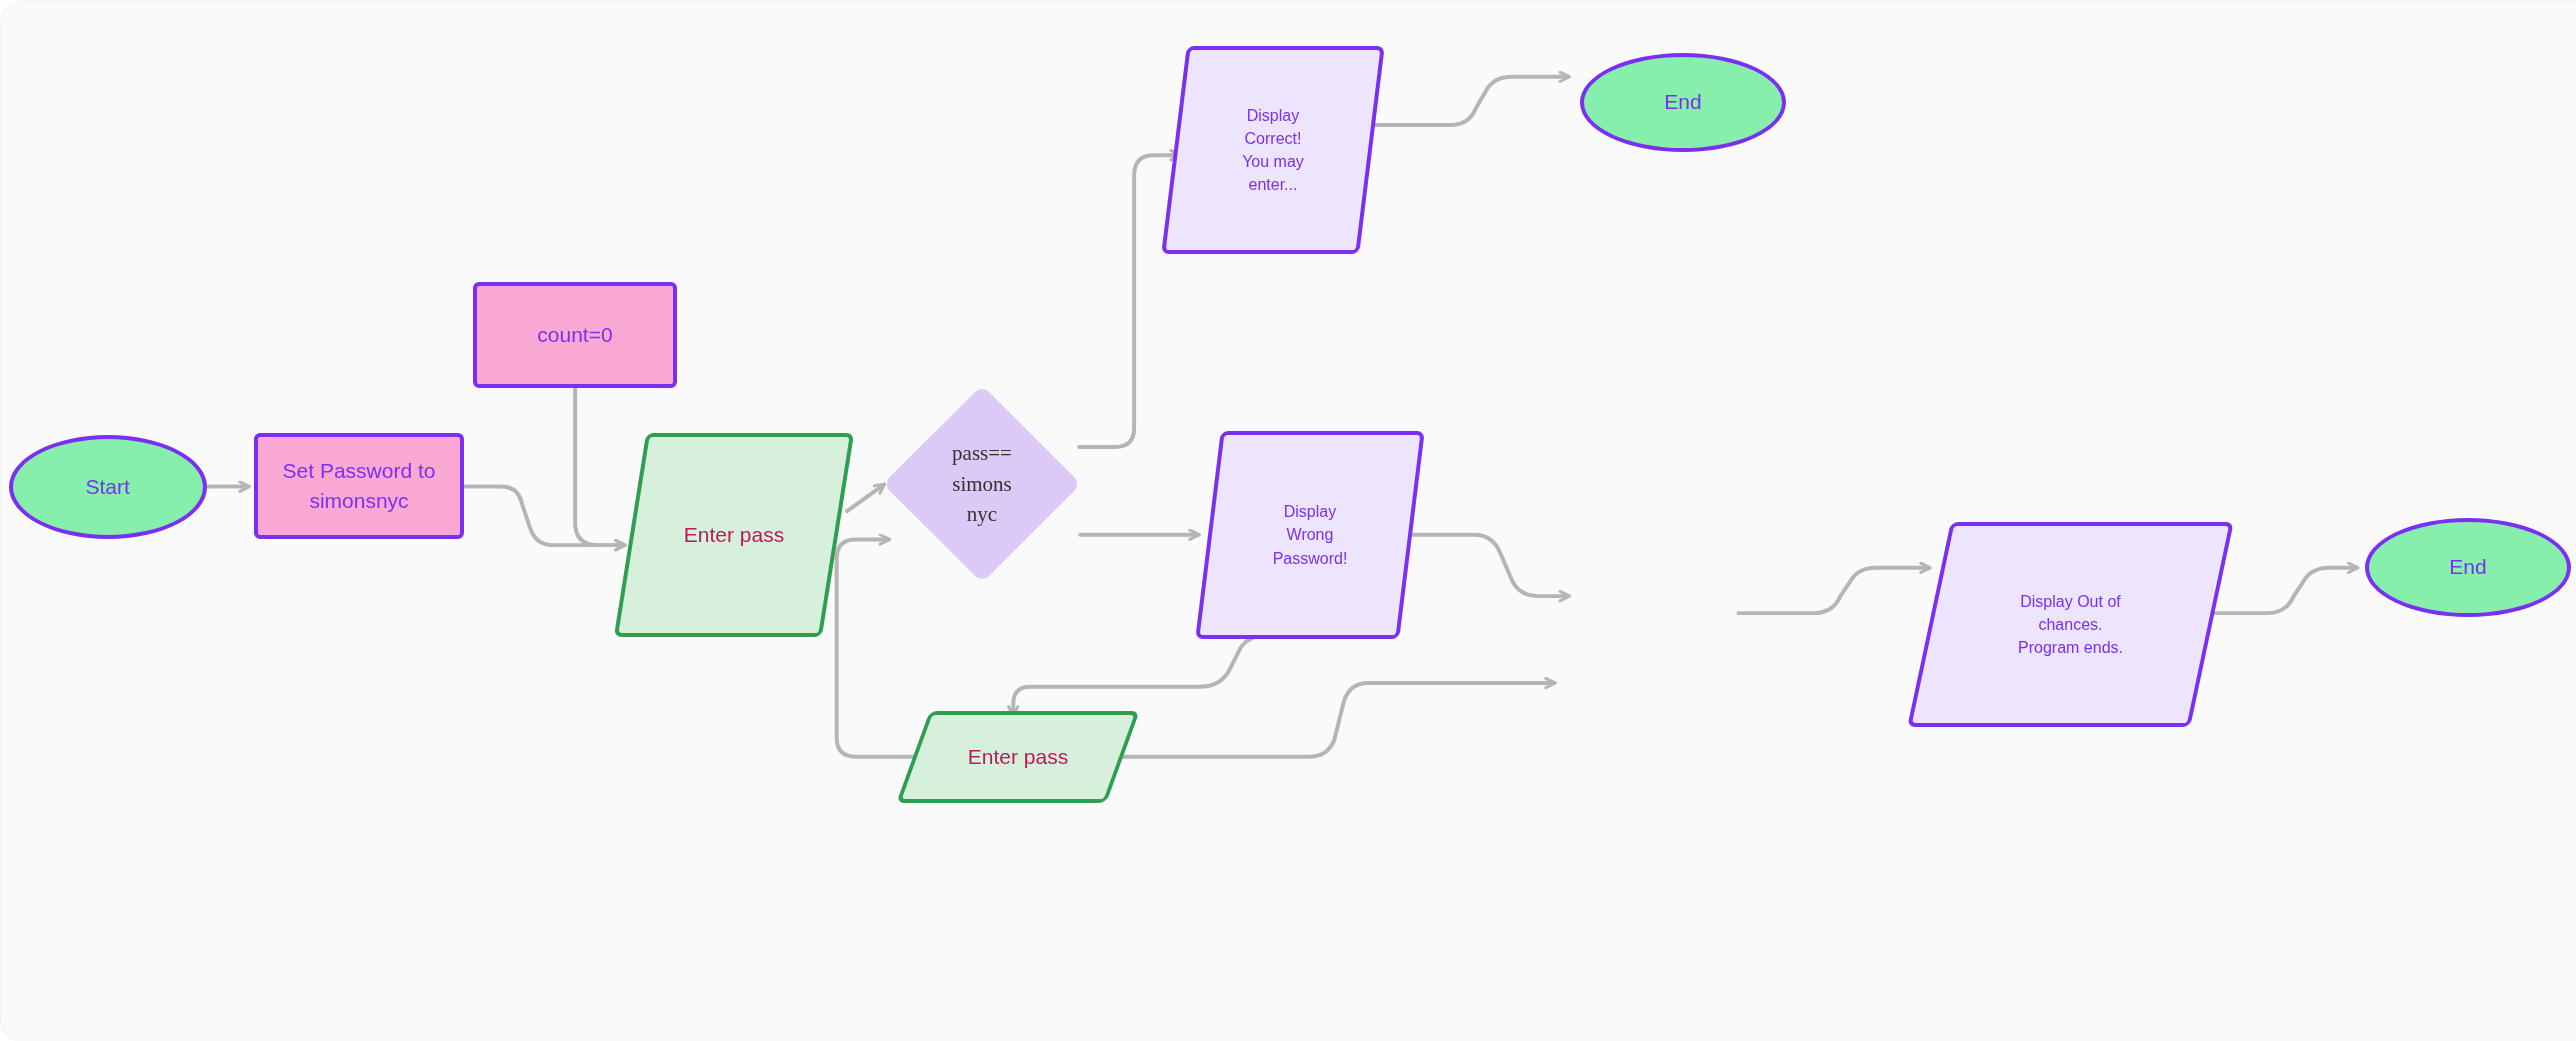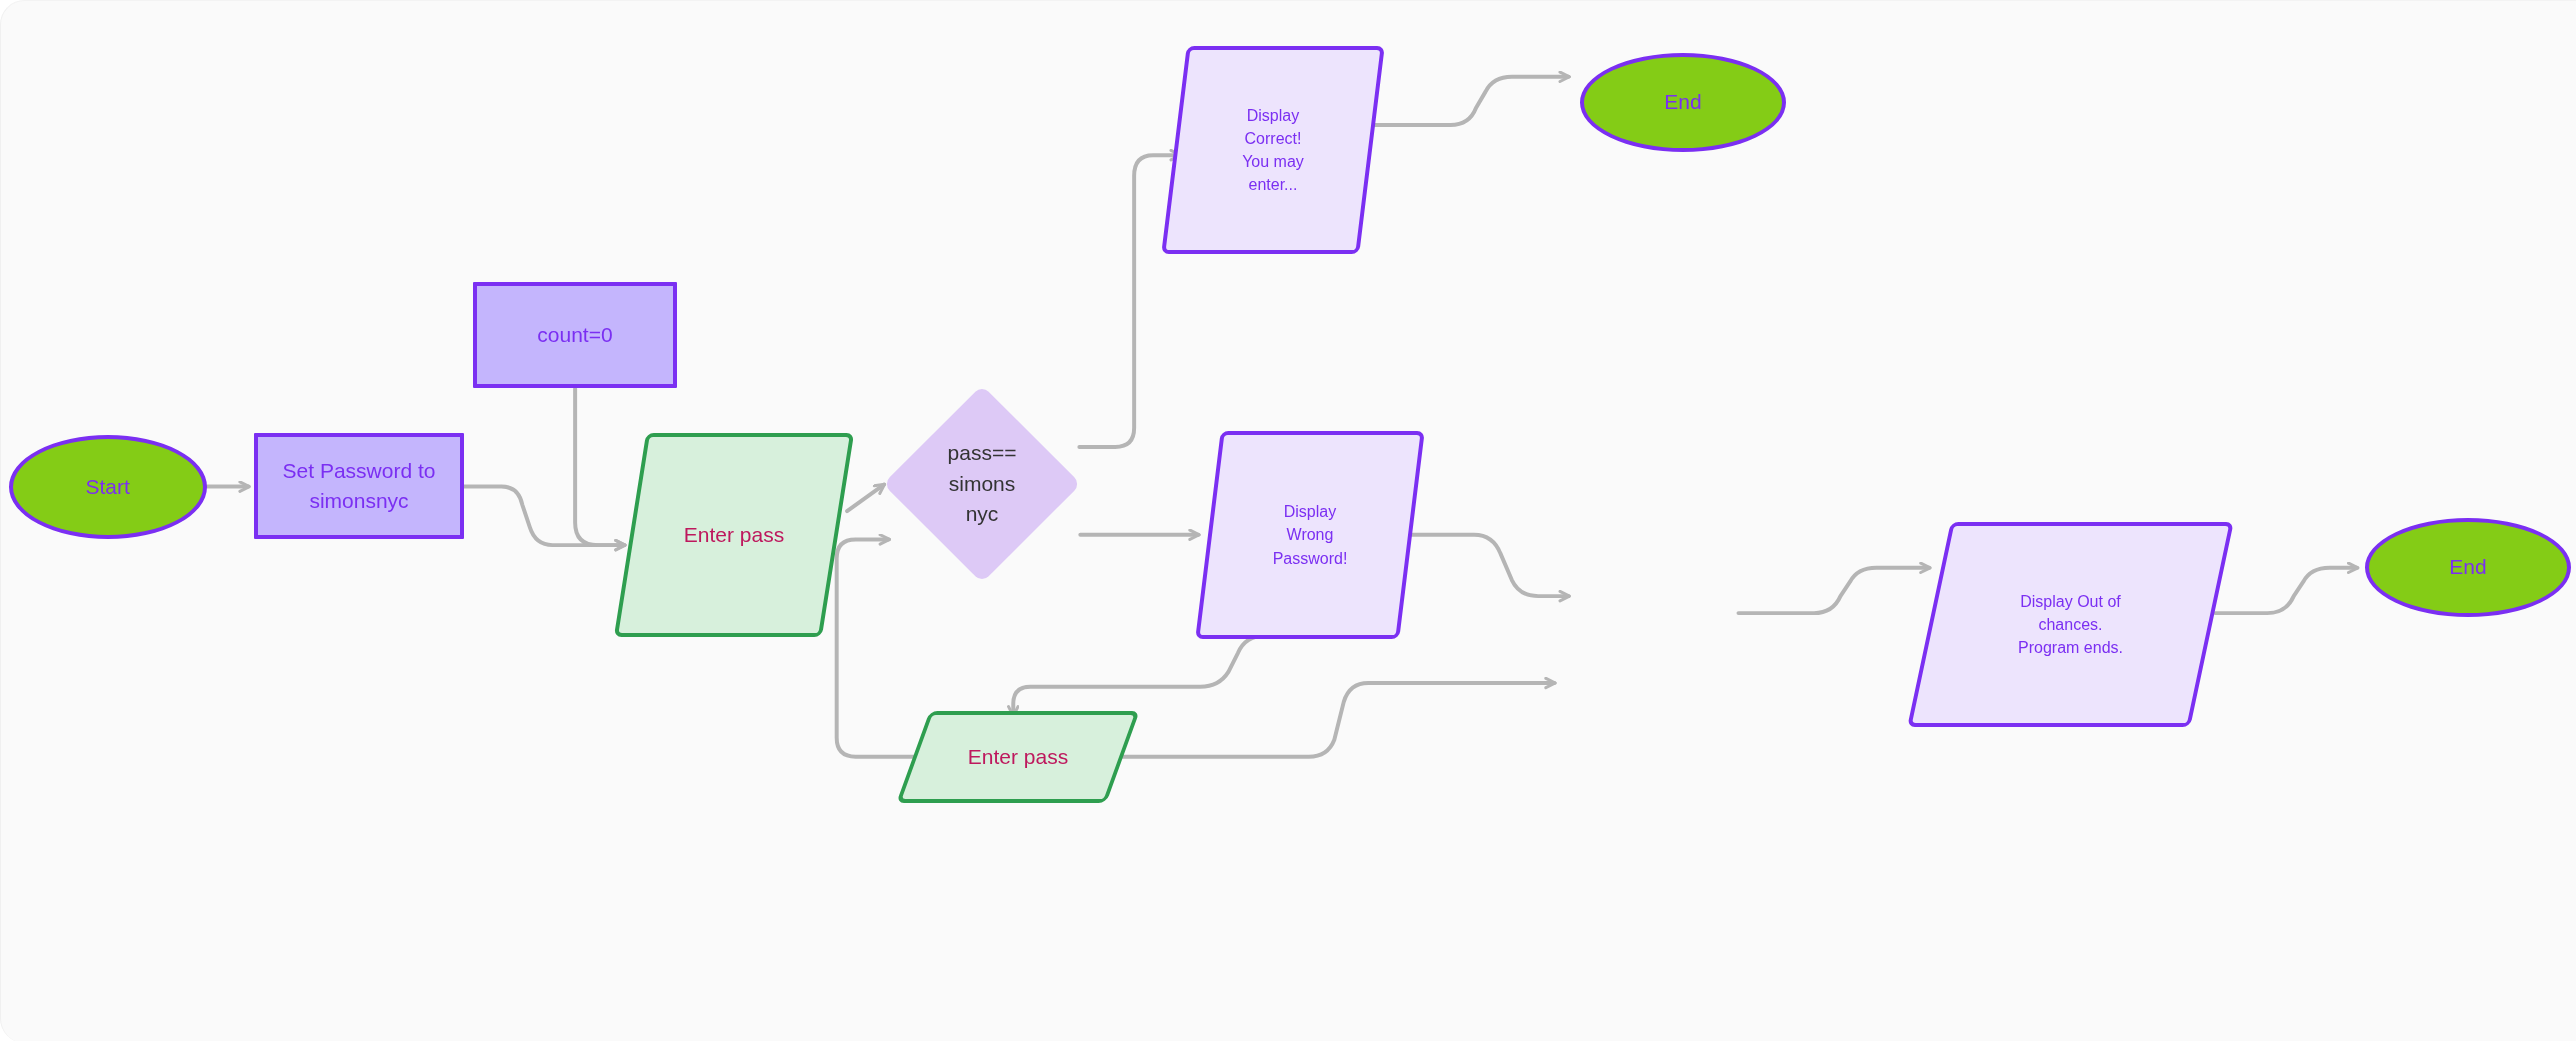--- a/index.html
+++ b/index.html
@@ -38,31 +38,31 @@
   .node .lbl {
     position: relative;
     z-index: 2;
     white-space: pre-line;
     padding: 0 9.4px;
   }
 
   
   .n-terminator {
     border: 4.7px solid #7b2ff2;
-    background: #84cc16;
+    background: #86efac;
     border-radius: 50%;
     color: #7b2ff2;
     font-size: 21px;
   }
 
   
   .n-process {
     border: 4.7px solid #7b2ff2;
-    background: #c4b5fd;
-    border-radius: 1px;
+    background: #f9a8d4;
+    border-radius: 6px;
     color: #7b2ff2;
     font-size: 21px;
   }
 
   
   .n-io-purple .skew,
   .n-io-green .skew {
     position: absolute;
     left: 0; top: 0;
     width: 100%; height: 100%;
@@ -78,20 +78,21 @@
   .n-io-green .skew {
     border: 4.7px solid #2e9e4f;
     background: #d7f0dc;
   }
   .n-io-green { color: #be185d; font-size: 21px; }
 
   
   .n-decision-purple,
   .n-decision-green {
     font-size: 21px;
+    font-family: Liberation Serif, serif;
   }
   .n-decision-purple .dia,
   .n-decision-green .dia {
     position: absolute;
     left: 50%; top: 50%;
     box-sizing: border-box;
     transform: translate(-50%, -50%) rotate(45deg);
     border-radius: 9.4px;
     z-index: 1;
   }

